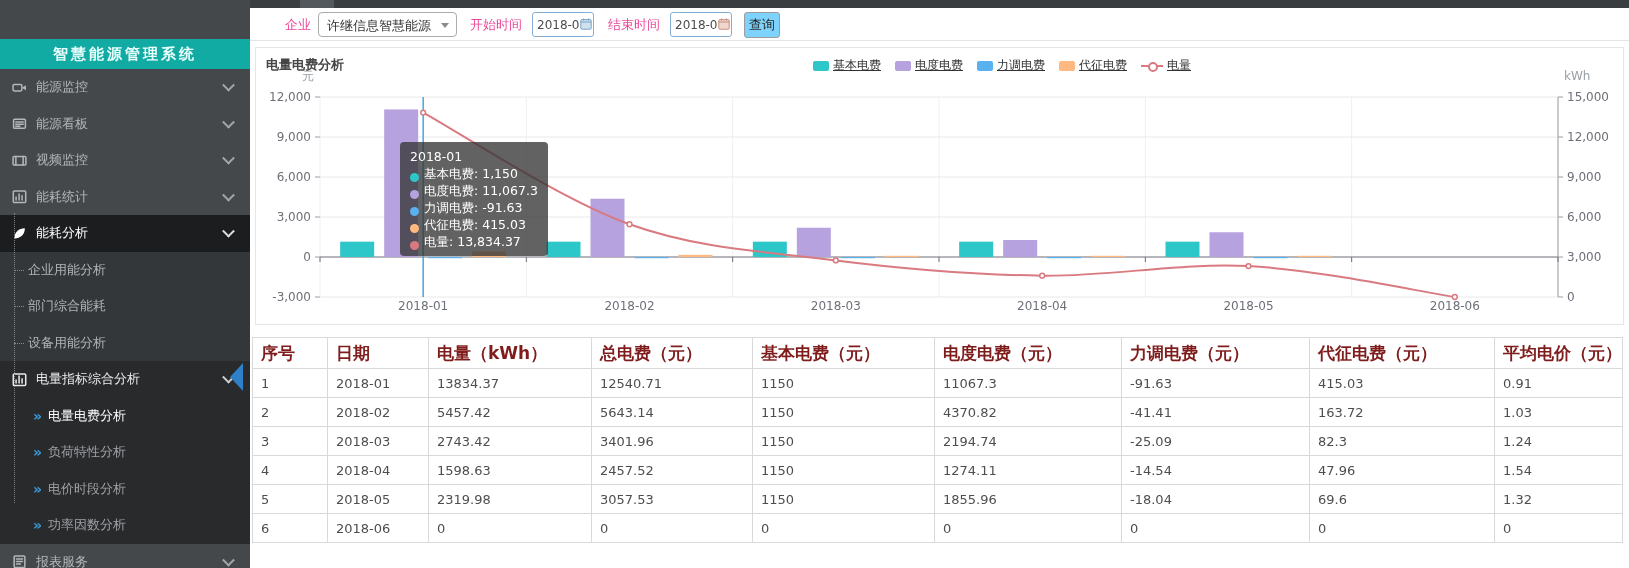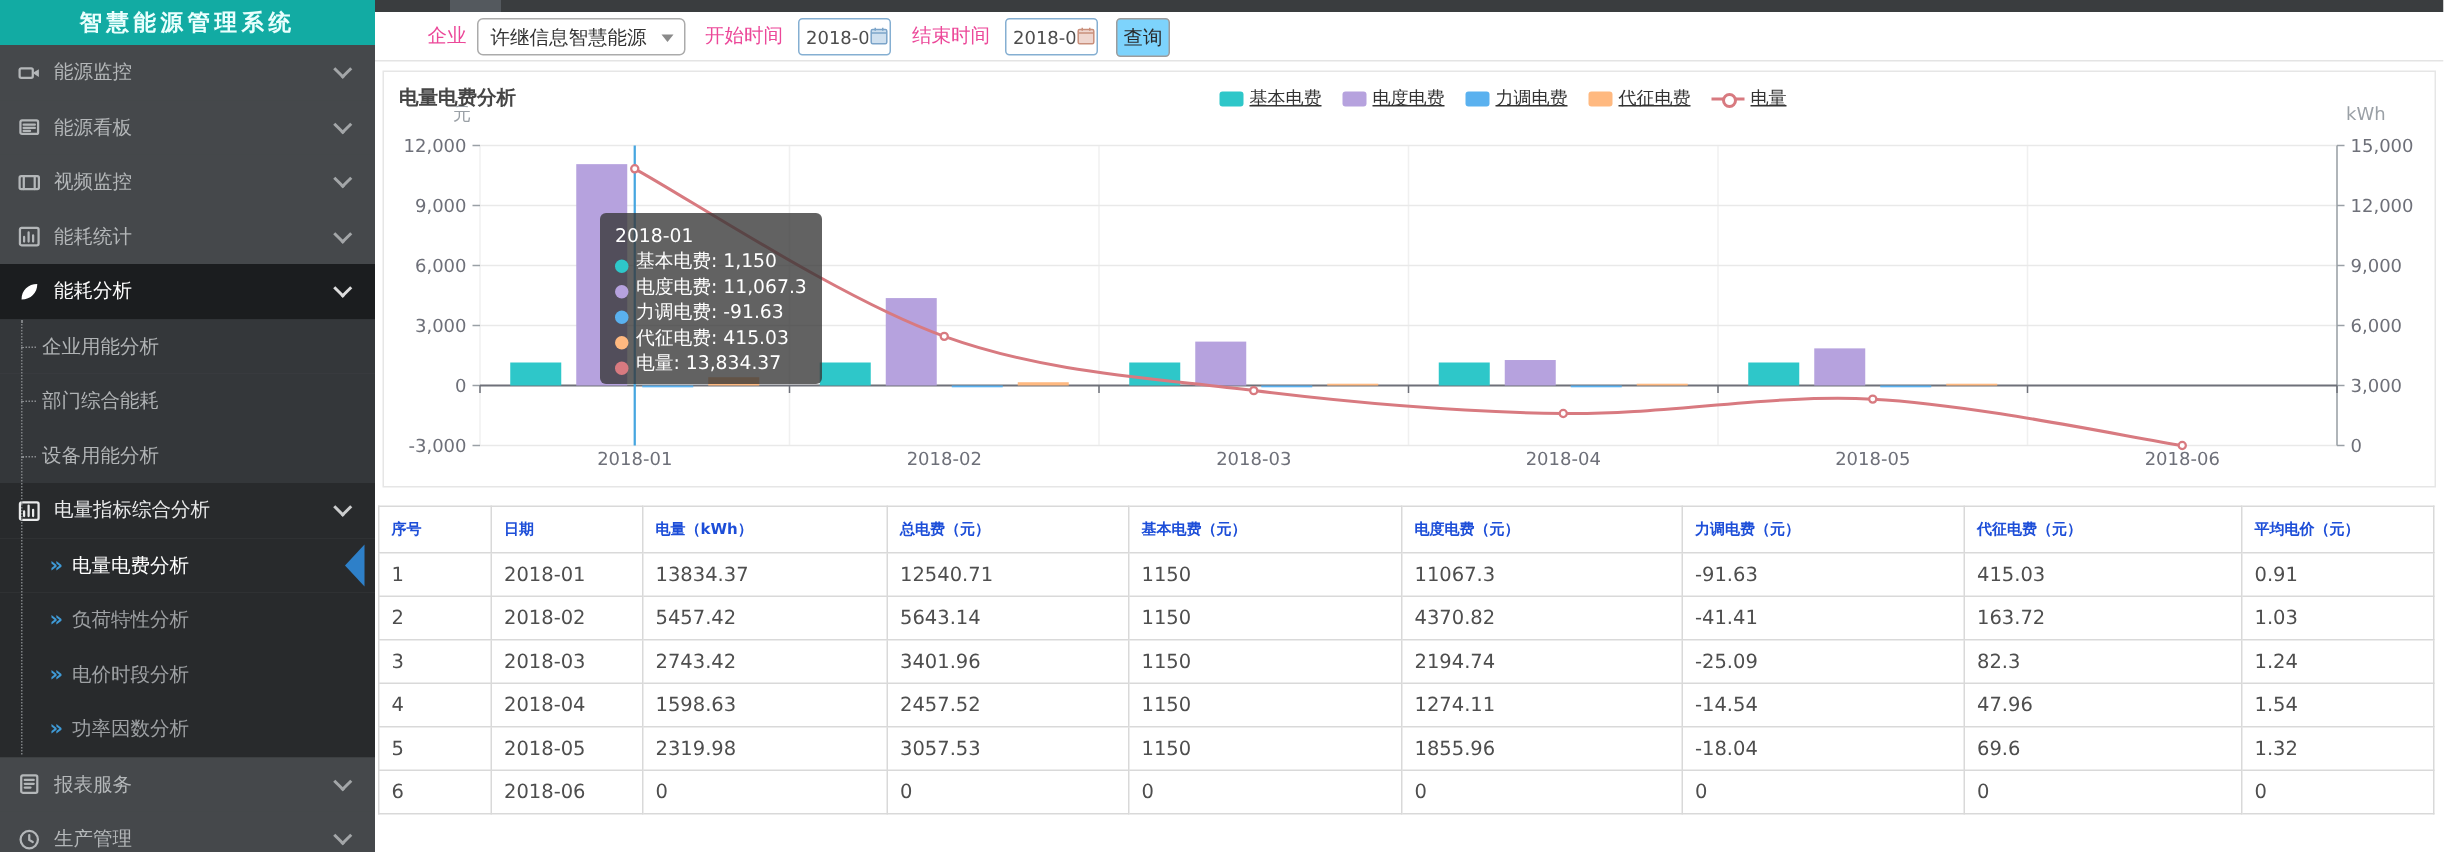--- a/index.html
+++ b/index.html
@@ -4,21 +4,21 @@
 <style>
   html,body{margin:0;padding:0;}
   body{
     width:1629px;height:568px;position:relative;overflow:hidden;background:#fff;
     font-family:"DejaVu Sans","Liberation Sans",sans-serif;font-size:13px;color:#333;
     -webkit-font-smoothing:antialiased;
   }
   
   #sidebar{position:absolute;left:0;top:0;width:250px;height:568px;background:#45484b;}
   #sb-header{height:30px;line-height:30px;text-align:center;background:#12aba3;color:#eafffd;
-    font-weight:bold;font-size:15px;letter-spacing:3px;}
+    font-weight:bold;font-size:15px;letter-spacing:3px;margin-top:39px;}
   .sb-row{position:relative;height:36.5px;display:flex;align-items:center;cursor:pointer;box-sizing:border-box;}
   .sb-top{padding-left:11px;color:#b4b7b9;background:#45484b;}
   .sb-top.active{background:#1b1d1f;color:#ffffff;}
   .sb-sub{padding-left:28px;color:#b0b3b5;background:#34373a;}
   .sb-sub::before{content:"";position:absolute;left:14px;top:50%;width:10px;border-top:1px dotted #8a8d90;}
   .sb-group{padding-left:11px;color:#e9eaeb;background:#282a2c;}
   .sb-sub2{padding-left:33px;color:#9ea1a4;background:#282a2c;}
   .sb-sub2.active{color:#ffffff;}
   .sb-ico{width:16px;height:16px;margin-right:9px;flex:0 0 16px;display:inline-flex;align-items:center;justify-content:center;}
   .sb-arr{color:#3f9ad6;font-weight:bold;margin-right:6px;font-size:14px;}
@@ -58,21 +58,21 @@
   #chart-svg text{font-family:"DejaVu Sans","Liberation Sans",sans-serif;}
   
   #chart-tooltip{position:absolute;left:400px;top:142px;min-width:112px;background:rgba(54,54,54,.78);
     border-radius:4px;color:#fff;font-size:12.5px;line-height:17px;padding:6px 10px;z-index:5;pointer-events:none;}
   #chart-tooltip .tt-row{display:flex;align-items:flex-end;white-space:nowrap;}
   .tt-dot{width:9px;height:9px;border-radius:50%;margin-right:5px;flex:0 0 9px;}
   
   #table-wrap{position:absolute;left:252px;top:337px;}
   table{border-collapse:collapse;table-layout:fixed;width:1370px;background:#fff;}
   th,td{border:1px solid #d9d9d9;padding:0 4px 0 8px;text-align:left;overflow:hidden;white-space:nowrap;}
-  th{height:30px;font-size:10px;font-weight:bold;color:#1d4ed8;}
+  th{height:30px;font-size:17px;font-weight:bold;color:#7f1d1d;}
   td{height:28px;font-size:13px;color:#4e4e4e;}
 </style>
 </head>
 <body>
 
 <div id="sidebar">
   <div id="sb-header">智慧能源管理系统</div>
   <div id="sb-menu">
       <div class="sb-row sb-top">
         <span class="sb-ico">

